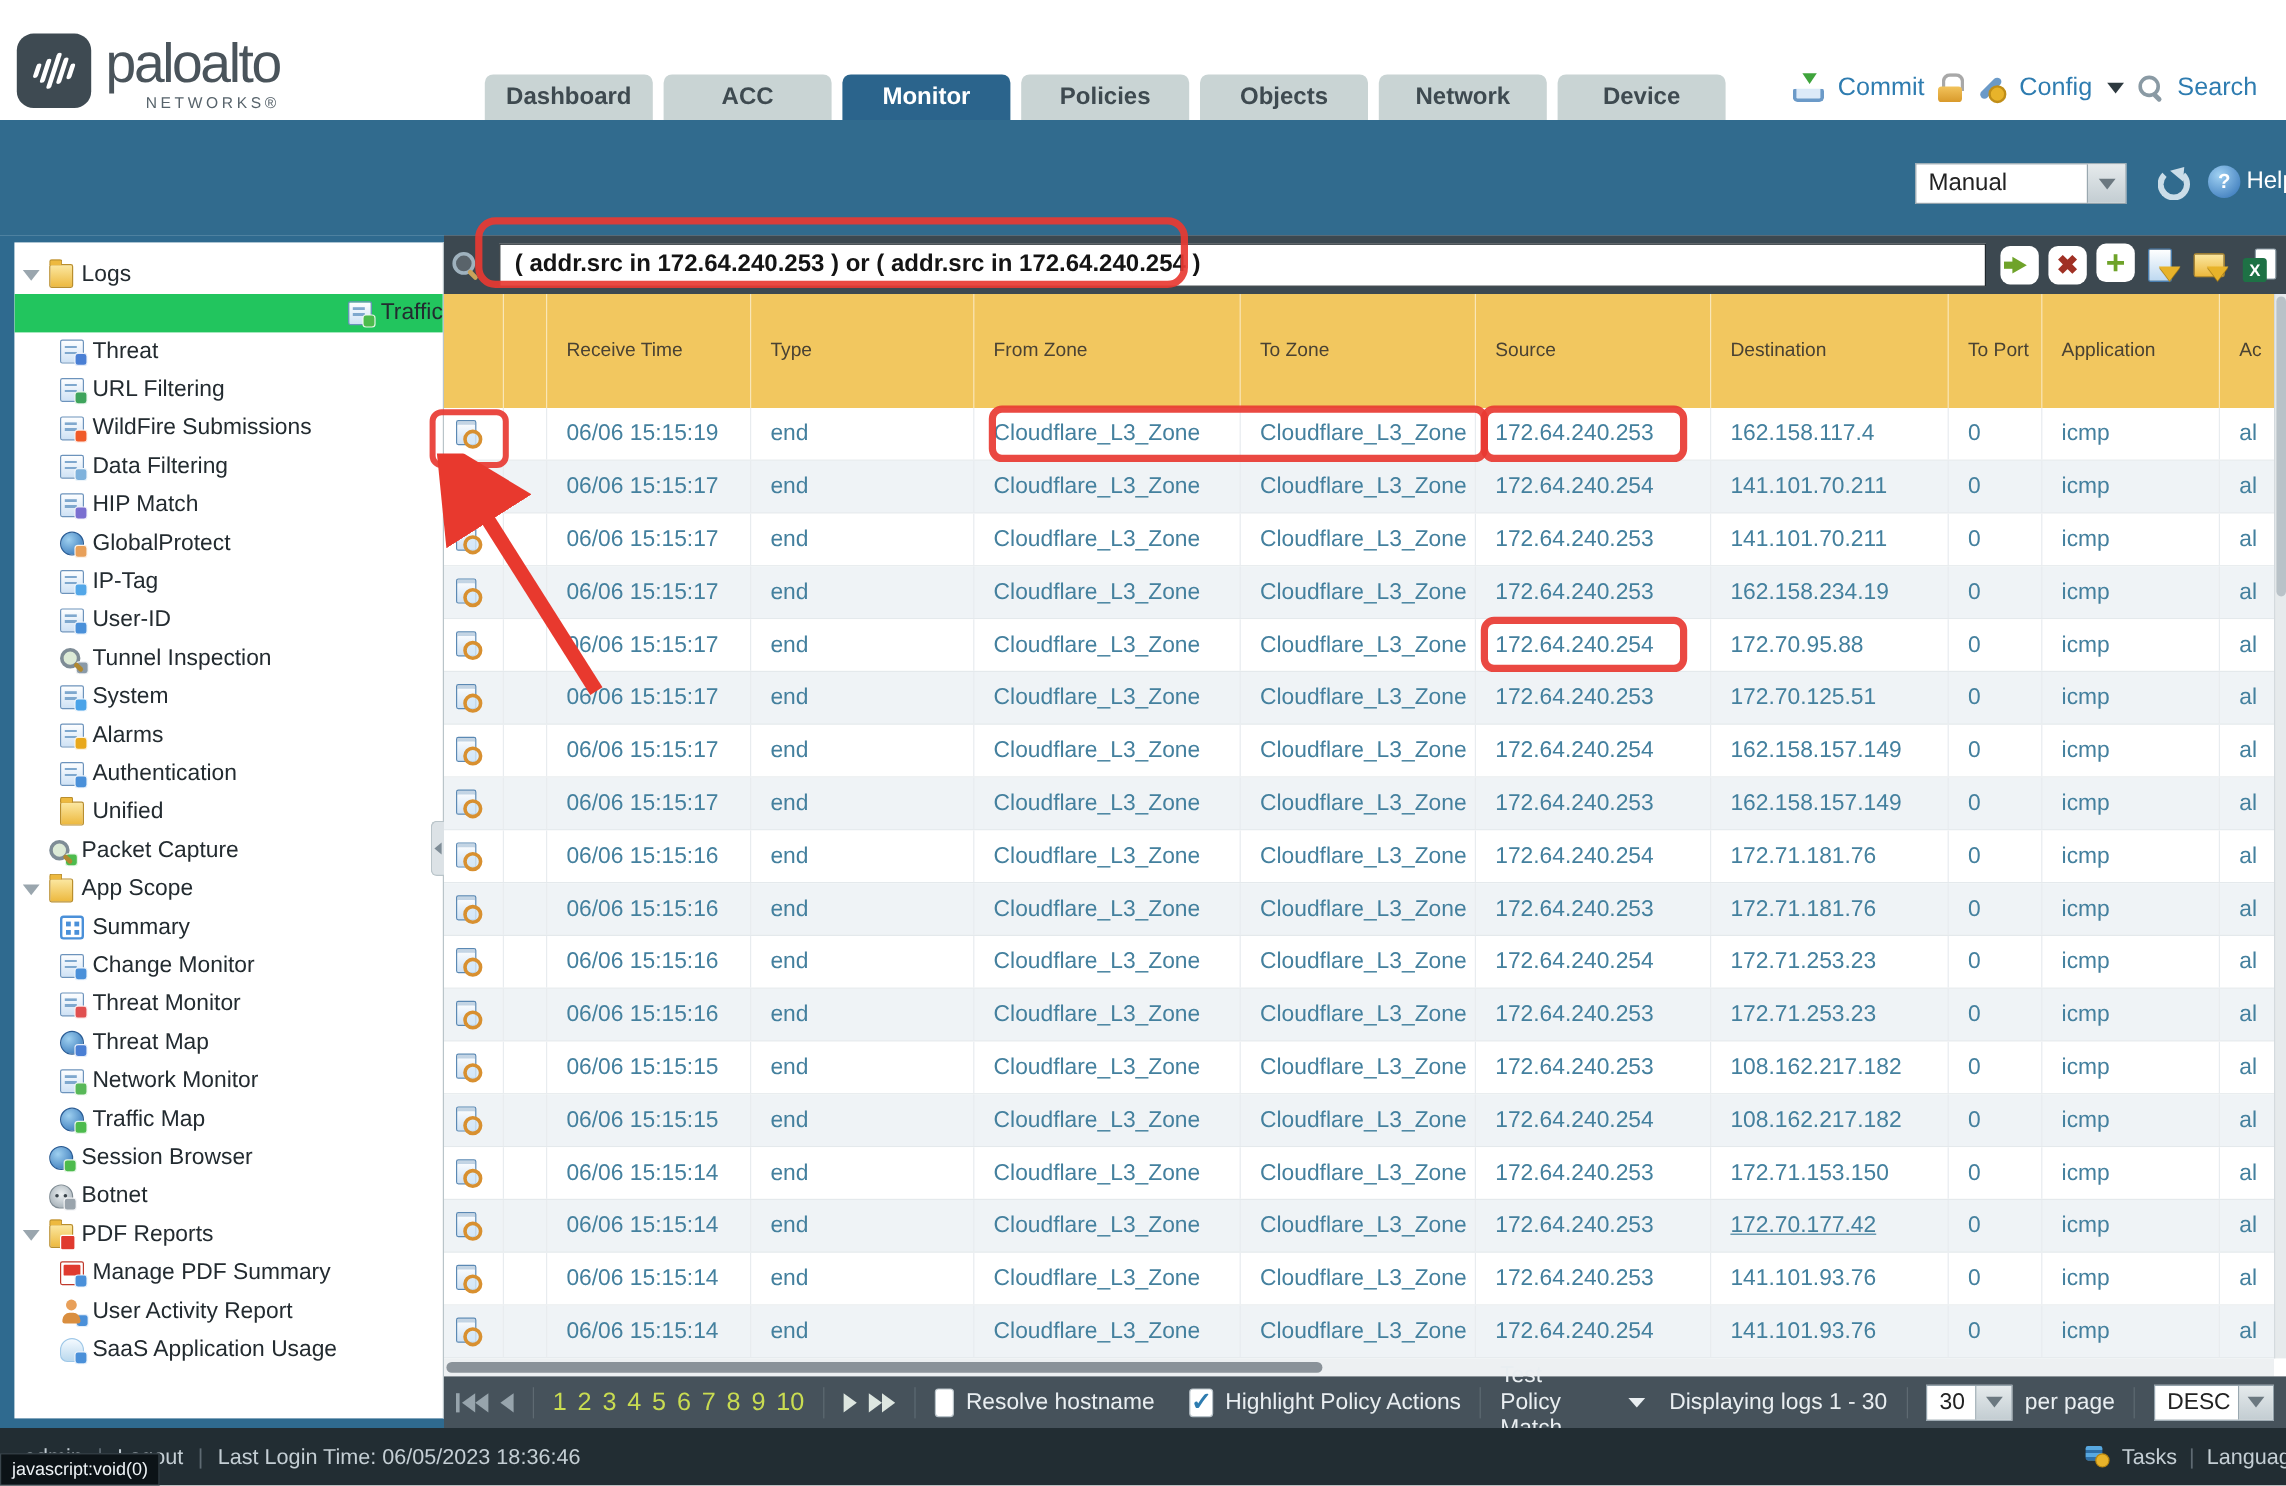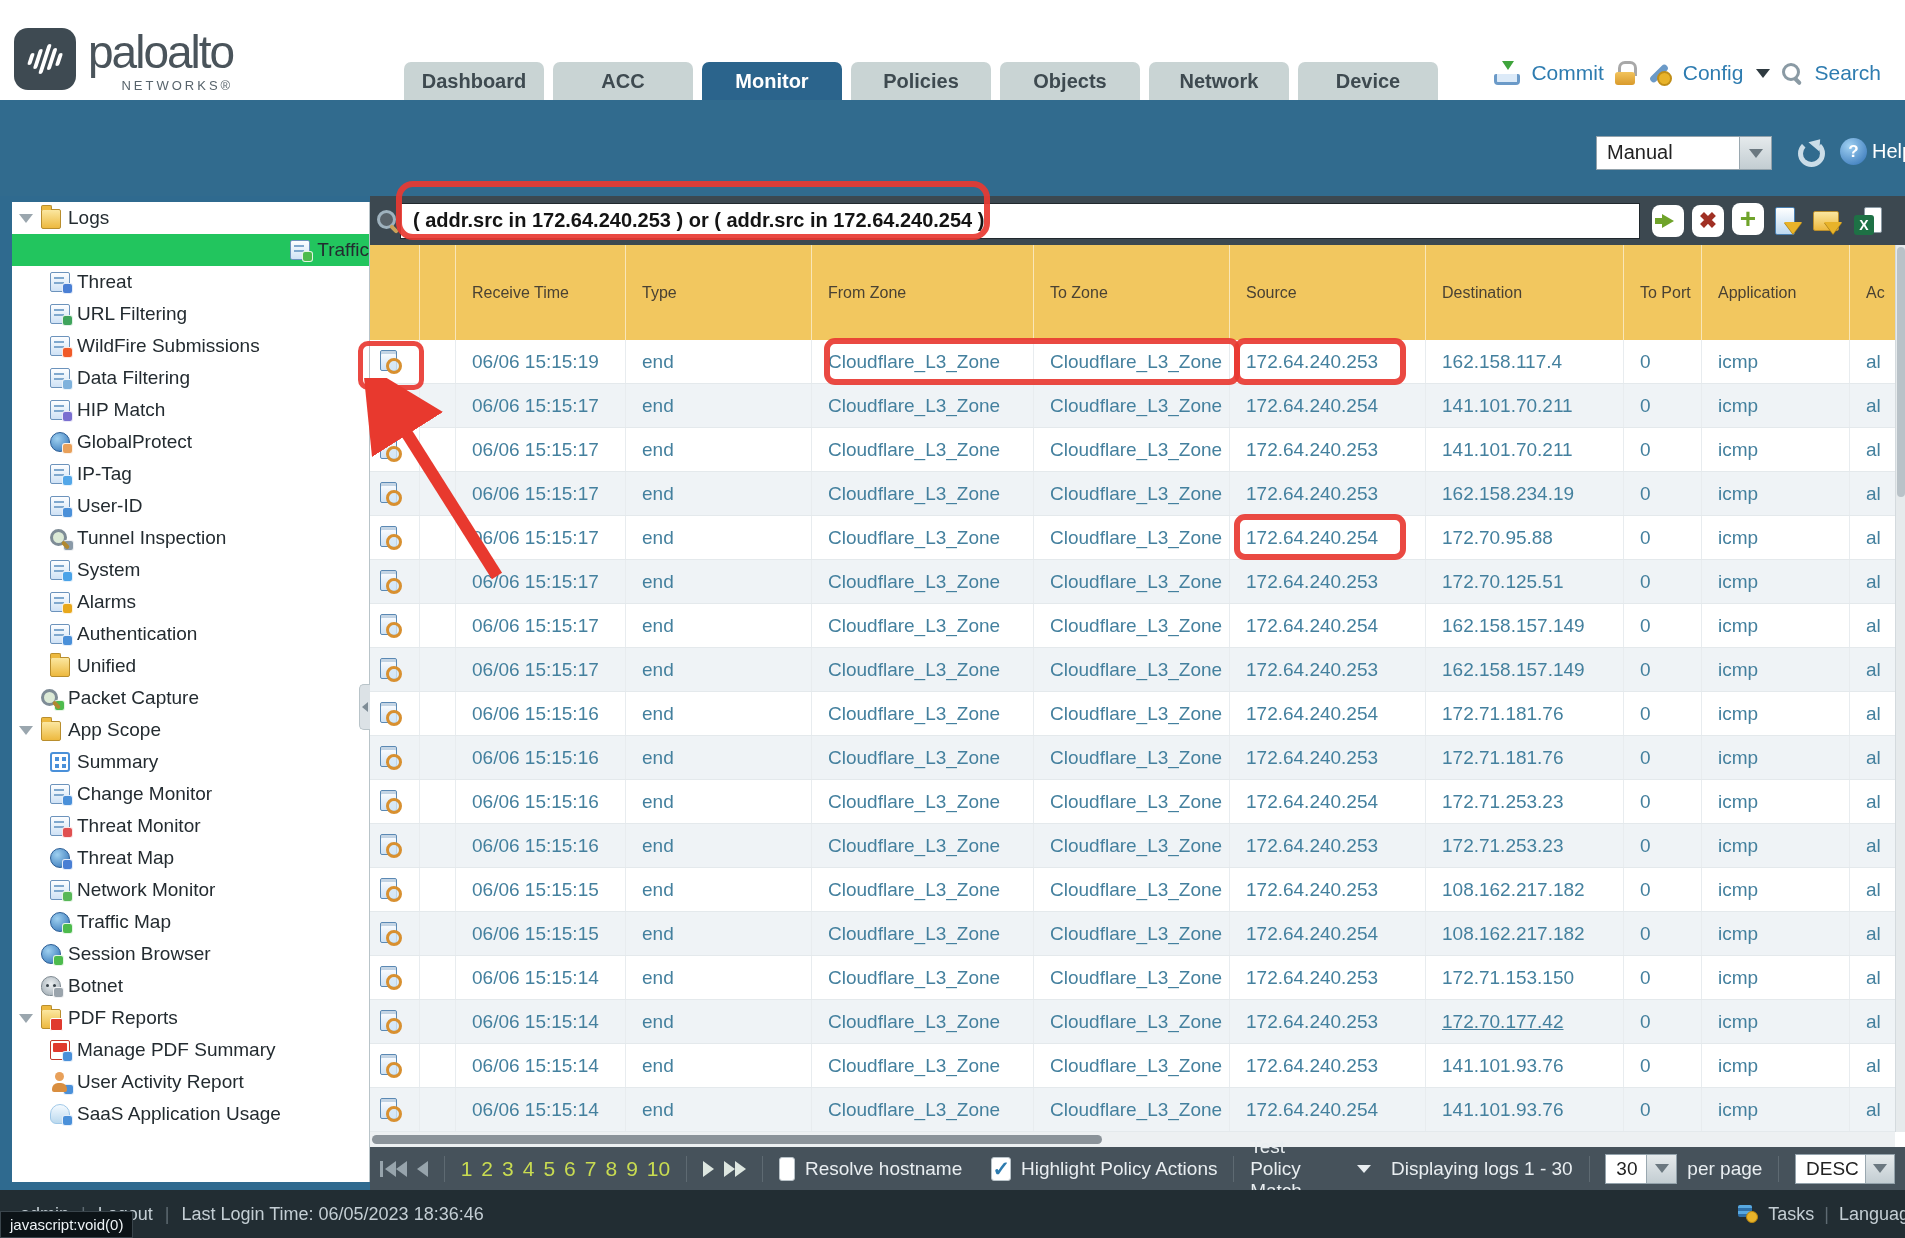--- a/index.html
+++ b/index.html
@@ -70,21 +70,21 @@
   .help-wrap { position:absolute; left:1840px; top:38px; display:flex; align-items:center; gap:5px;
                color:#fff; font-size:20px; }
   .help-orb { width:27px; height:27px; border-radius:50%; background:radial-gradient(circle at 35% 30%,#9FD0F2,#2E6FB4);
               display:flex; align-items:center; justify-content:center; }
   .help-orb::before { content:"?"; color:#fff; font-weight:bold; font-size:17px; }
 
   
   .sidebar { position:absolute; left:0; top:196px; width:370px; height:994px; background:#2F6A8F; z-index:3; }
   .side-panel { position:absolute; left:12px; top:6px; right:0; bottom:8px; background:#fff;
                 border-right:1px solid #B9C4C9; overflow:hidden; }
-  .tree { padding-top:0; }
+  .tree { padding-top:0;margin-top:11px; }
   .titem { display:flex; align-items:center; height:32px; padding-left:6px; gap:7px;
            font-size:19px; color:#232B30; cursor:pointer; white-space:nowrap; }
   .titem.lvl1 { padding-left:38px; }
   .titem.selected { background:#22c55e;justify-content:flex-end; }
   .exp { width:0; height:0; border-left:7px solid transparent; border-right:7px solid transparent;
          border-top:9px solid #9AA6AE; flex:0 0 auto; }
   .expslot { width:16px; display:flex; justify-content:center; flex:0 0 16px; }
   .t-ico { position:relative; width:20px; height:20px; flex:0 0 20px; }
   .t-ico .badge { position:absolute; right:-4px; bottom:-3px; width:11px; height:11px;
                   border-radius:3px; border:1px solid rgba(255,255,255,.85); }
@@ -126,21 +126,21 @@
 
   
   .main { position:absolute; left:370px; top:196px; width:1535px; height:994px; background:#fff; }
   .filterbar { position:absolute; left:0; top:0; width:100%; height:49px; background:#3C4850;
                display:flex; align-items:center; padding:0 6px; }
   .fmag { position:relative; width:24px; height:24px; flex:0 0 24px; }
   .fmag::before { content:""; position:absolute; left:1px; top:1px; width:13px; height:13px;
                   border:3px solid #9FB2BE; border-radius:50%; background:rgba(255,255,255,.15); }
   .fmag::after { content:""; position:absolute; right:1px; bottom:2px; width:10px; height:4px;
                  background:#C9A25A; border-radius:2px; transform:rotate(45deg); }
-  .finput { width:1240px; height:36px; margin-left:0; background:#fff; border:1px solid #20282D;
+  .finput { width:1240px; height:36px; margin-left:16px; background:#fff; border:1px solid #20282D;
             font-size:20px; font-weight:600; color:#141414; padding:0 12px;
             display:flex; align-items:center; white-space:nowrap; overflow:hidden; }
   .fbtns { display:flex; align-items:center; gap:8px; margin-left:12px; }
   .fbtn { width:32px; height:32px; background:#fff; border-radius:8px; display:flex; align-items:center;
           justify-content:center; cursor:pointer; }
   .fb-arrow { width:0; height:0; border-top:7px solid transparent; border-bottom:7px solid transparent;
               border-left:12px solid #6FA32A; position:relative; }
   .fb-arrow::before { content:""; position:absolute; right:10px; top:-3px; width:9px; height:6px; background:#6FA32A; }
   .fb-x { color:#A03024; font-size:22px; font-weight:bold; line-height:1; }
   .fb-plus { color:#6FA32A; font-size:28px; font-weight:bold; line-height:1; margin-top:-3px; }

